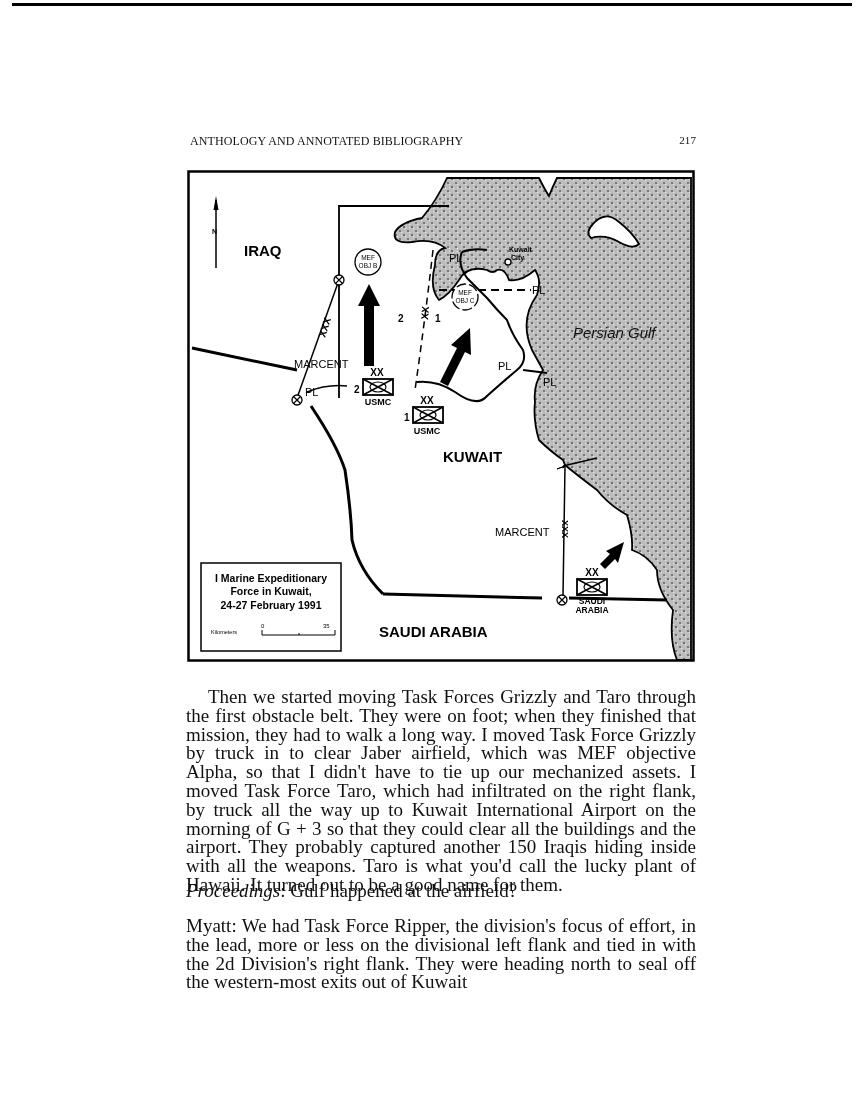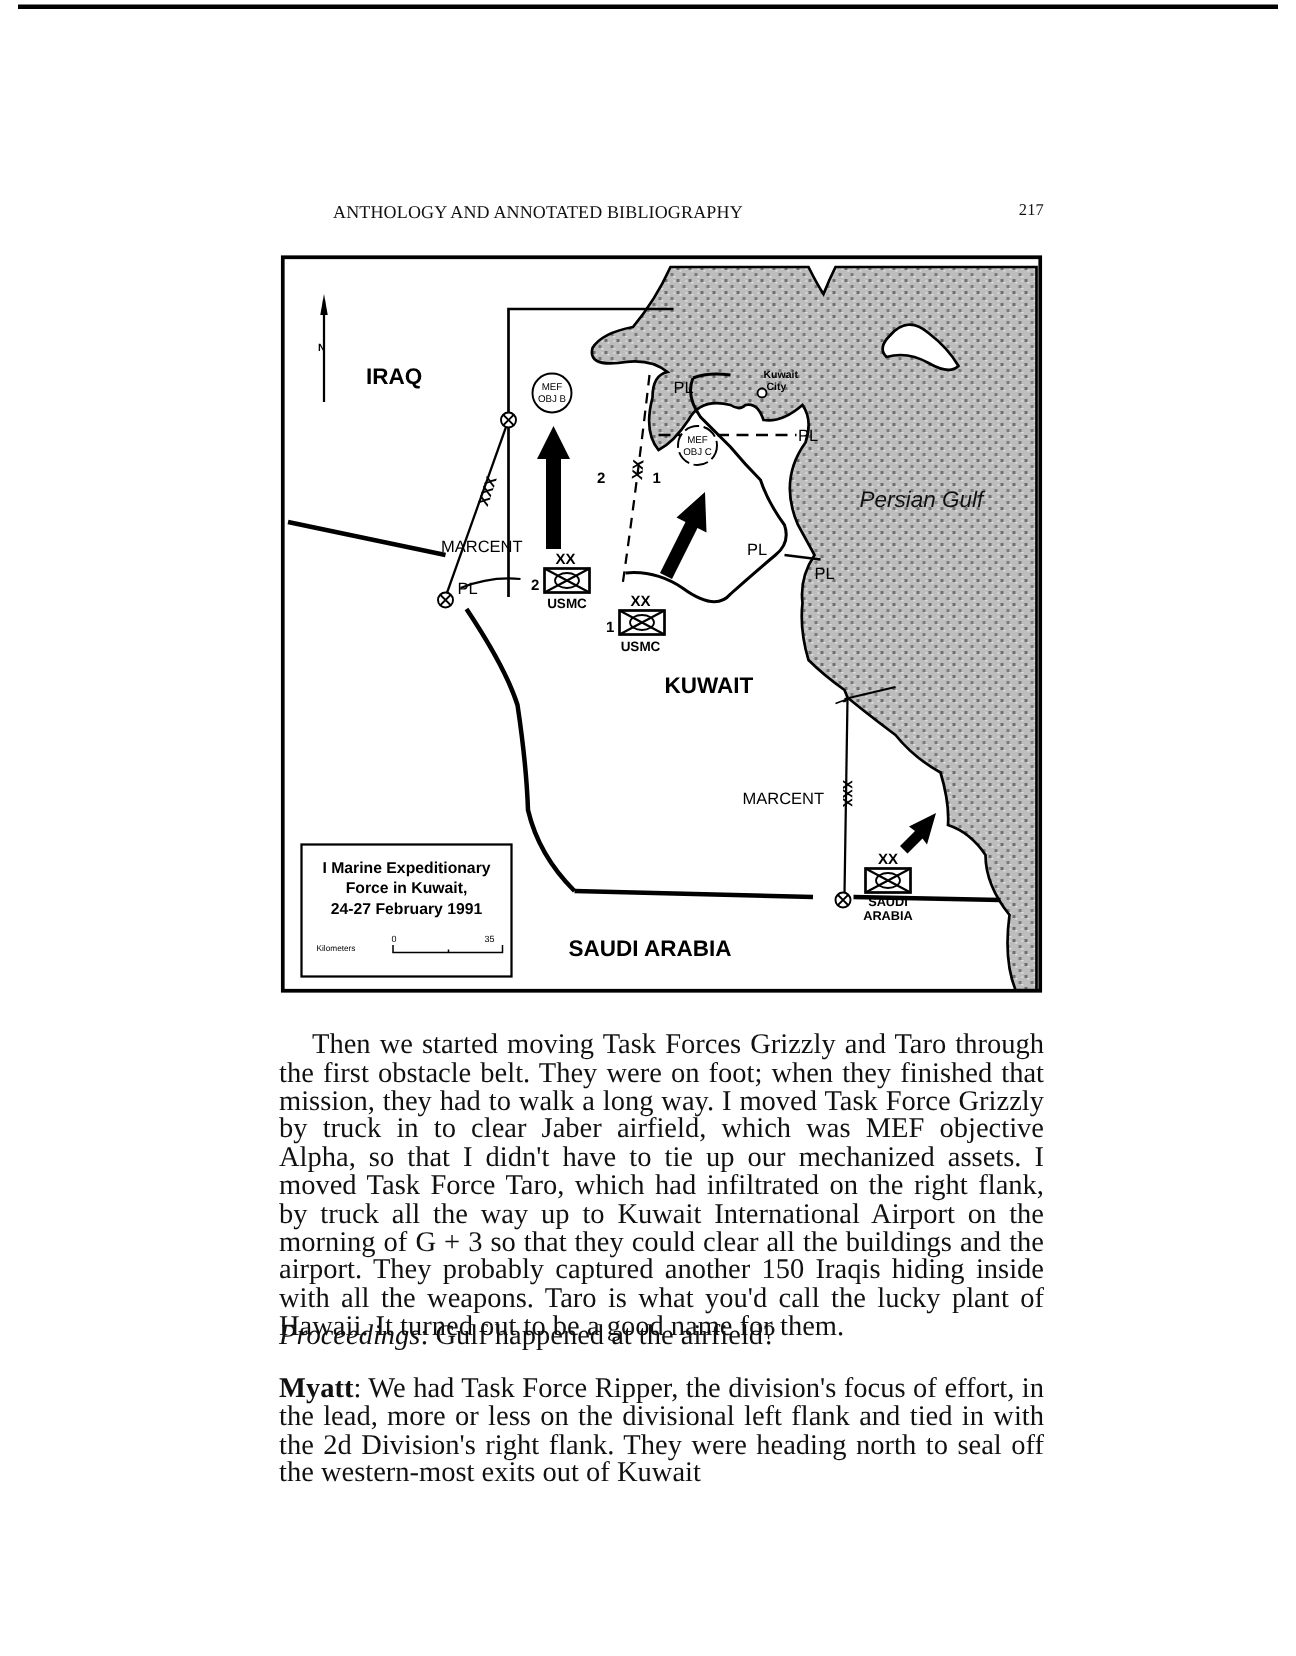--- a/index.html
+++ b/index.html
@@ -1,29 +1,29 @@
 <!DOCTYPE html>
 <html><head>
 <meta charset="utf-8">
 <style>
   html, body { margin: 0; padding: 0; background: #ffffff; }
   body { width: 864px; height: 1104px; position: relative; overflow: hidden; font-family: "Liberation Serif", serif; color: #111; }
   .top-rule { position: absolute; left: 12px; top: 3px; width: 840px; height: 3px; background: #000; }
   .running-head { position: absolute; left: 190px; top: 134px; width: 506px; display: flex; justify-content: space-between; font-size: 11px; letter-spacing: 0.1px; }
-  .running-head .title { font-variant: small-caps; font-size: 12px; margin-left: 32px; }
+  .running-head .title { font-variant: small-caps; font-size: 12px; }
   .map-wrap { position: absolute; left: 187px; top: 170px; width: 508px; height: 492px; }
   .map-wrap svg { width: 508px; height: 492px; display: block; }
   .map-text { font-family: "Liberation Sans", sans-serif; }
   .body-text { position: absolute; left: 186px; width: 510px; font-size: 19px; line-height: 18.8px; text-align: justify; }
   .p1 { top: 688px; }
   .p1 .indent { display: inline-block; width: 22px; }
   .p2 { top: 882px; }
   .p3 { top: 917px; }
   .italic { font-style: italic; }
-  .bold { font-weight: bold; }
+  .bold { font-weight: normal; }
 </style>
 </head>
 <body>
 
 <div class="top-rule"></div>
 
 <div class="running-head">
   <span class="title">ANTHOLOGY AND ANNOTATED BIBLIOGRAPHY</span>
   <span>217</span>
 </div>

